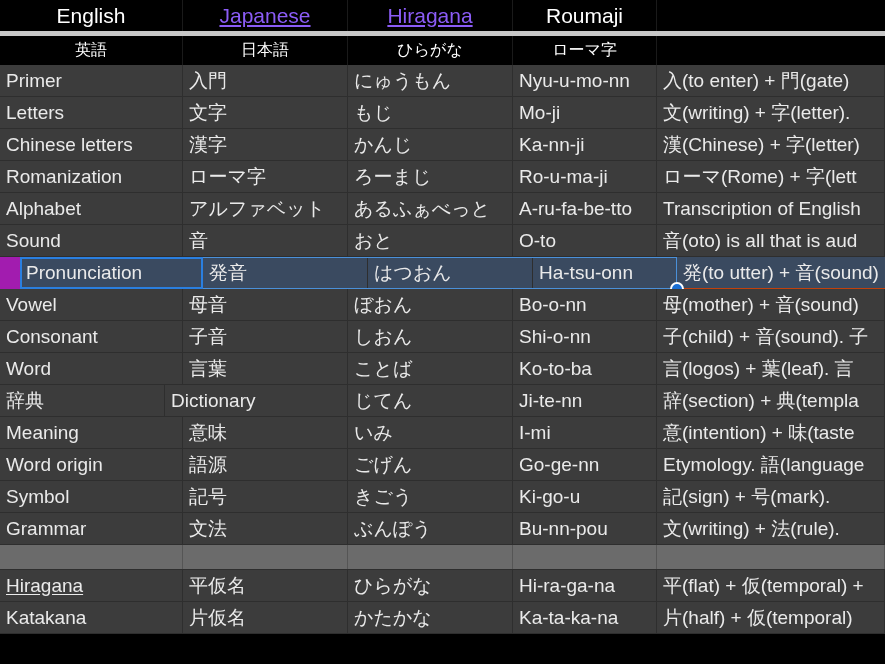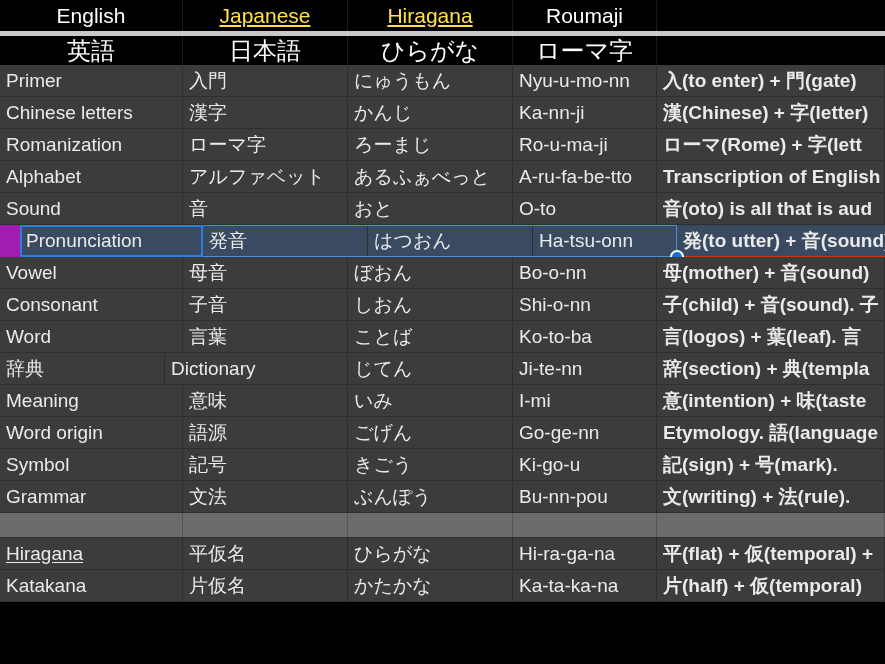--- a/index.html
+++ b/index.html
@@ -44,39 +44,39 @@
     display: flex;
     align-items: center;
     justify-content: center;
     color: #ffffff;
     font-size: 21px;
     border-right: 1px solid #1a1a1a;
     overflow: hidden;
     white-space: nowrap;
   }
   .hdr-cell.link {
-    color: #fde047;
+    color: #8b5cf6;
     text-decoration: underline;
     text-underline-offset: 2px;
   }
   .hdr-cell.jp {
-    font-size: 24px;
+    font-size: 16px;
   }
   .hdr-sep {
     height: 5px;
     background: #c8c8c8;
     width: 885px;
   }
 
   
   .c0 { width: 183px; }
   .c1 { width: 165px; }
   .c2 { width: 165px; }
   .c3 { width: 144px; }
-  .c4 { width: 228px; border-right: none; font-weight: bold; }
+  .c4 { width: 228px; border-right: none; }
 
   
   .grid {
     width: 885px;
     background: #a21caf;
   }
   .row {
     display: flex;
     width: 885px;
     height: 32px;
@@ -176,20 +176,27 @@
 
   <div class="grid" id="grid">
       <div class="row">
         <div class="cell c0">Primer</div>
         <div class="cell c1 jp">入門</div>
         <div class="cell c2 jp">にゅうもん</div>
         <div class="cell c3">Nyu-u-mo-nn</div>
         <div class="cell c4 jp">入(to enter) + 門(gate)</div>
       </div>
       <div class="row">
+        <div class="cell c0">Letters</div>
+        <div class="cell c1 jp">文字</div>
+        <div class="cell c2 jp">もじ</div>
+        <div class="cell c3">Mo-ji</div>
+        <div class="cell c4 jp">文(writing) + 字(letter).</div>
+      </div>
+      <div class="row">
         <div class="cell c0">Chinese letters</div>
         <div class="cell c1 jp">漢字</div>
         <div class="cell c2 jp">かんじ</div>
         <div class="cell c3">Ka-nn-ji</div>
         <div class="cell c4 jp">漢(Chinese) + 字(letter)</div>
       </div>
       <div class="row">
         <div class="cell c0">Romanization</div>
         <div class="cell c1 jp">ローマ字</div>
         <div class="cell c2 jp">ろーまじ</div>

